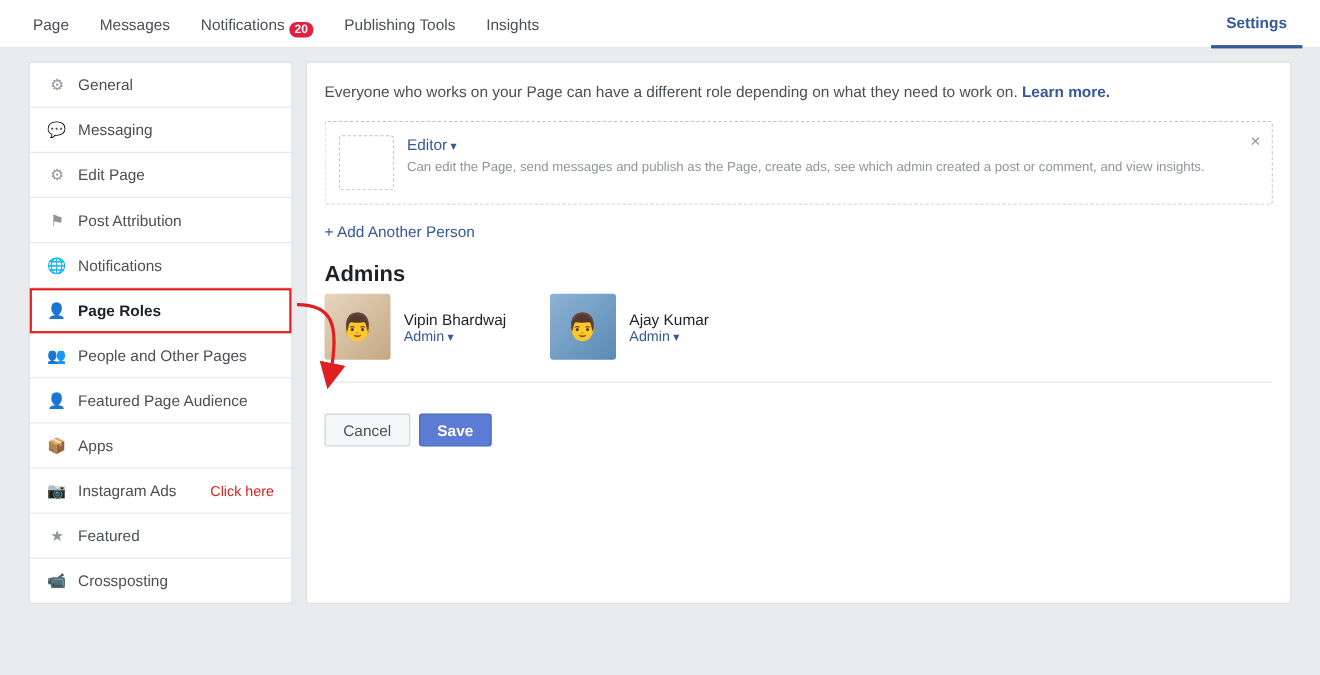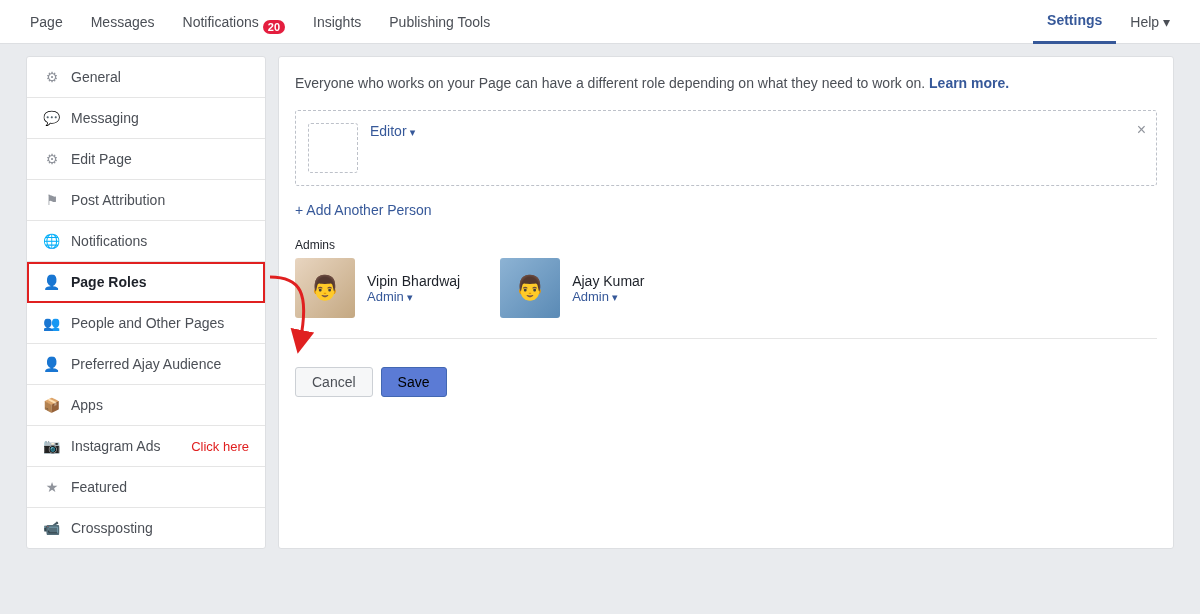--- a/index.html
+++ b/index.html
@@ -179,22 +179,22 @@
 
     .add-another {
       color: #365899;
       font-size: 14px;
       cursor: pointer;
       margin-bottom: 20px;
     }
 
     
     .section-title {
-      font-size: 12px;
-      font-weight: normal;
+      font-size: 20px;
+      font-weight: bold;
       color: #1d2129;
       margin-bottom: 6px;
     }
     .section-desc {
       font-size: 13px;
       color: #90949c;
       line-height: 1.5;
       margin-bottom: 16px;
     }
 
@@ -258,44 +258,43 @@
       border: 1px solid #ccd0d5;
       color: #4b4f56;
       padding: 6px 16px;
       border-radius: 3px;
       cursor: pointer;
       font-size: 14px;
     }
     .btn-save {
       background: #5b7bd5;
       border: 1px solid #4267b2;
-      color: #000000;
+      color: #ffffff;
       padding: 6px 16px;
       border-radius: 3px;
       cursor: pointer;
       font-size: 14px;
-      font-weight: normal;
+      font-weight: bold;
     }
   </style>
 </head>
 <body>
 
 <nav class="top-nav">
   <span class="top-nav-item">Page</span>
   <span class="top-nav-item">Messages</span>
   <span class="top-nav-item">
     <span>Notifications</span>
     <span class="badge">20</span>
   </span>
+  <span class="top-nav-item">Publishing Tools</span>
   <span class="top-nav-item">Insights</span>
-  <span class="top-nav-item">Publishing Tools</span>
   <span class="top-nav-spacer"></span>
   <div class="top-nav-right">
     <span class="top-nav-item active">Settings</span>
-    <span class="top-nav-item">Help ▾</span>
   </div>
 </nav>
 
 <div class="main-layout">
 
   <aside class="sidebar">
     <div class="sidebar-item">
       <span class="icon">⚙</span>
       <span>General</span>
     </div>
@@ -327,21 +326,21 @@
         </defs>
         <path d="M 10 5 C 40 5, 50 20, 40 70" stroke="#e02020" stroke-width="3" fill="none" marker-end="url(#arrowhead)"></path>
       </svg>
     </div>
     <div class="sidebar-item">
       <span class="icon">👥</span>
       <span>People and Other Pages</span>
     </div>
     <div class="sidebar-item">
       <span class="icon">👤</span>
-      <span>Preferred Ajay Audience</span>
+      <span>Featured Page Audience</span>
     </div>
     <div class="sidebar-item">
       <span class="icon">📦</span>
       <span>Apps</span>
     </div>
     <div class="sidebar-item">
       <span class="icon">📷</span>
       <span>Instagram Ads</span>
       <span class="click-here">Click here</span>
     </div>
@@ -358,20 +357,21 @@
   <main class="content">
     <p class="info-text">
       <span>Everyone who works on your Page can have a different role depending on what they need to work on.</span>
       <a>Learn more.</a>
     </p>
 
     <div class="add-person-form">
       <div class="avatar-placeholder"></div>
       <div class="form-right">
         <div class="role-selector">Editor</div>
+        <div class="role-desc">Can edit the Page, send messages and publish as the Page, create ads, see which admin created a post or comment, and view insights.</div>
       </div>
       <span class="close-btn">×</span>
     </div>
 
     <div class="add-another">+ Add Another Person</div>
 
     <div>
       <div class="section-title">Admins</div>
 
       <div class="admins-list">

